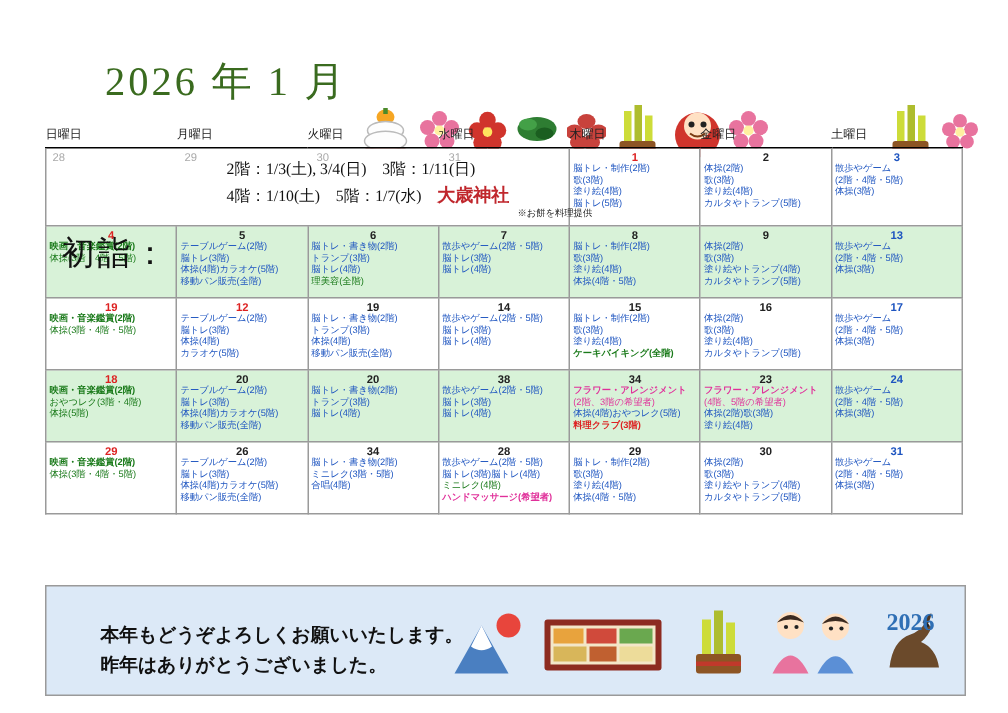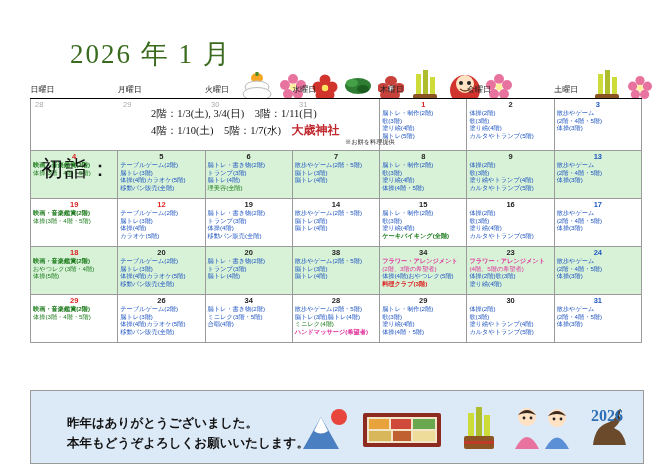--- a/index.html
+++ b/index.html
@@ -444,22 +444,22 @@
             <div class="ev blue">散歩やゲーム</div>
             <div class="ev blue">(2階・4階・5階)</div>
             <div class="ev blue">体操(3階)</div>
           </td>
         </tr>
       </tbody>
   </table>
 
   <div class="footer">
     <div class="footer-text">
+      <div>本年もどうぞよろしくお願いいたします。</div>
       <div>昨年はありがとうございました。</div>
-      <div>本年もどうぞよろしくお願いいたします。</div>
     </div>
 
     <div class="f-img" style="left:268px;top:14px;">
       <svg width="54" height="48" viewBox="0 0 54 48">
         <circle cx="40" cy="12" r="8" fill="#e8453c"></circle>
         <path d="M4 44 L22 12 L40 44 Z" fill="#4a7fc1"></path>
         <path d="M15 26 L22 12 L29 26 q-7 5 -14 0 Z" fill="#fff"></path>
       </svg>
     </div>
 

